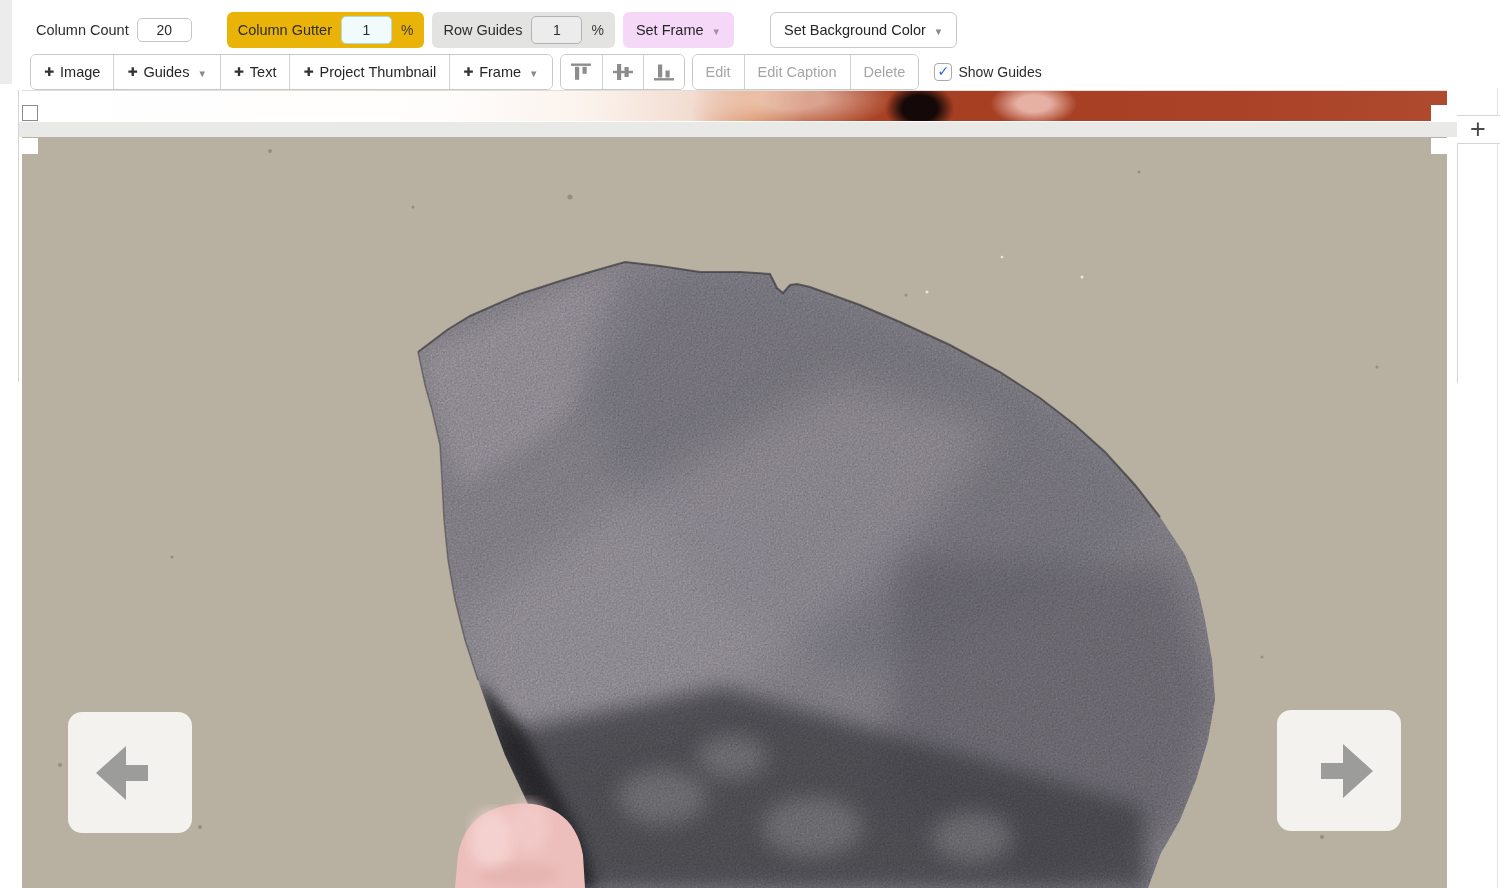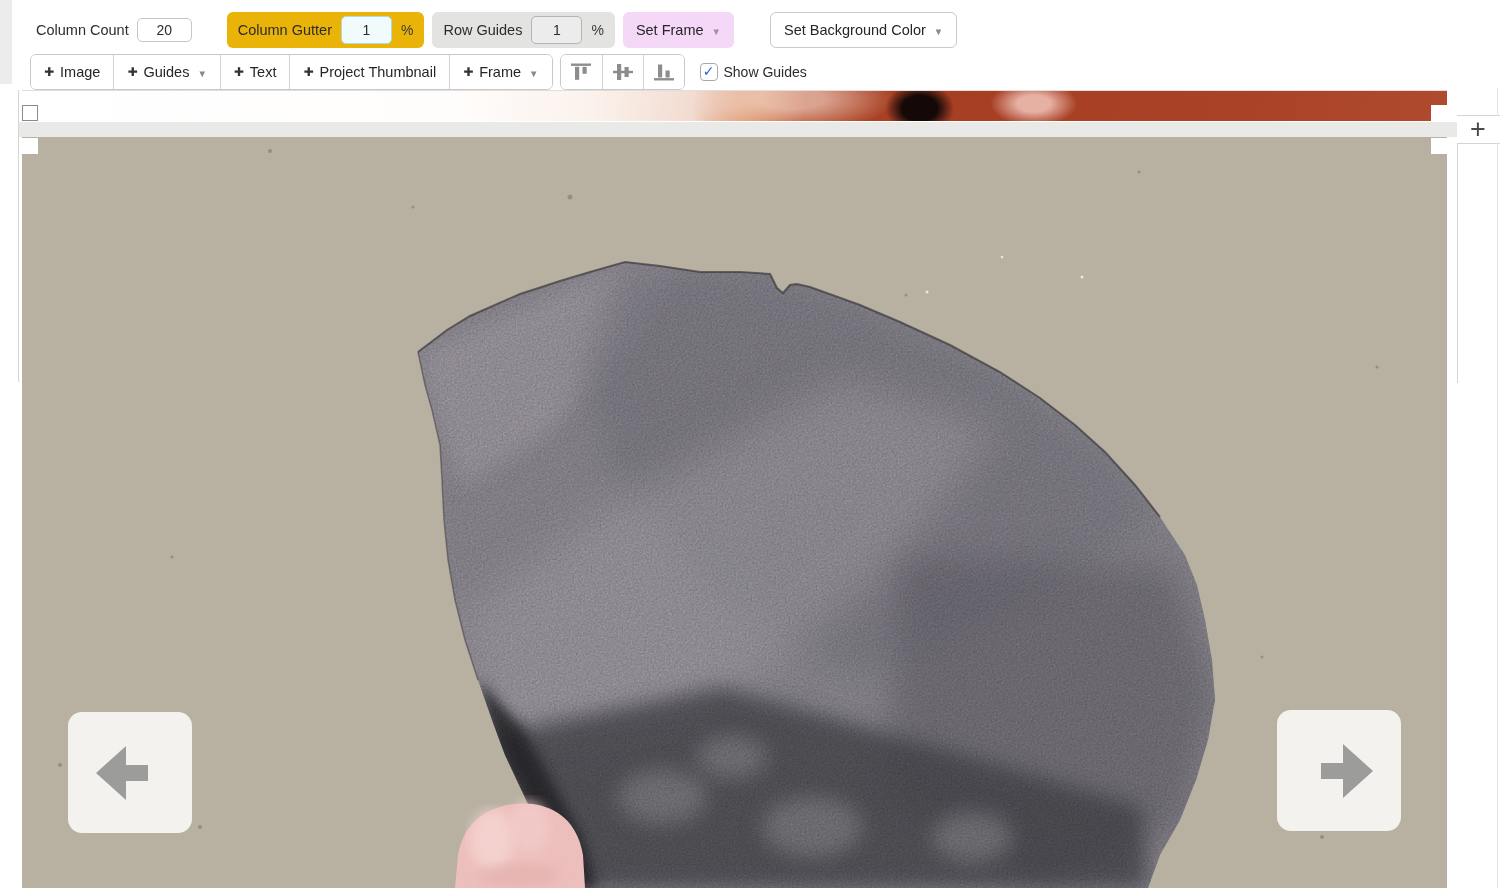--- a/index.html
+++ b/index.html
@@ -271,20 +271,25 @@
       </button>
       <button class="btn icon-btn">
         <svg width="22" height="20" viewBox="0 0 22 20" fill="#8d8d8d">
           <rect x="1" y="16.1" width="20" height="2.4"></rect>
           <rect x="5" y="2.5" width="4.2" height="13"></rect>
           <rect x="12.5" y="8.5" width="4.2" height="7"></rect>
         </svg>
       </button>
     </div>
 
+    <div class="btn-group muted">
+      <button class="btn">Edit</button>
+      <button class="btn">Edit Caption</button>
+      <button class="btn">Delete</button>
+    </div>
 
     <label class="show-guides">
       <span class="checkbox">
         <span class="check">✓</span>
       </span>
       <span class="lbl">Show Guides</span>
     </label>
   </div>
 </div>
 

